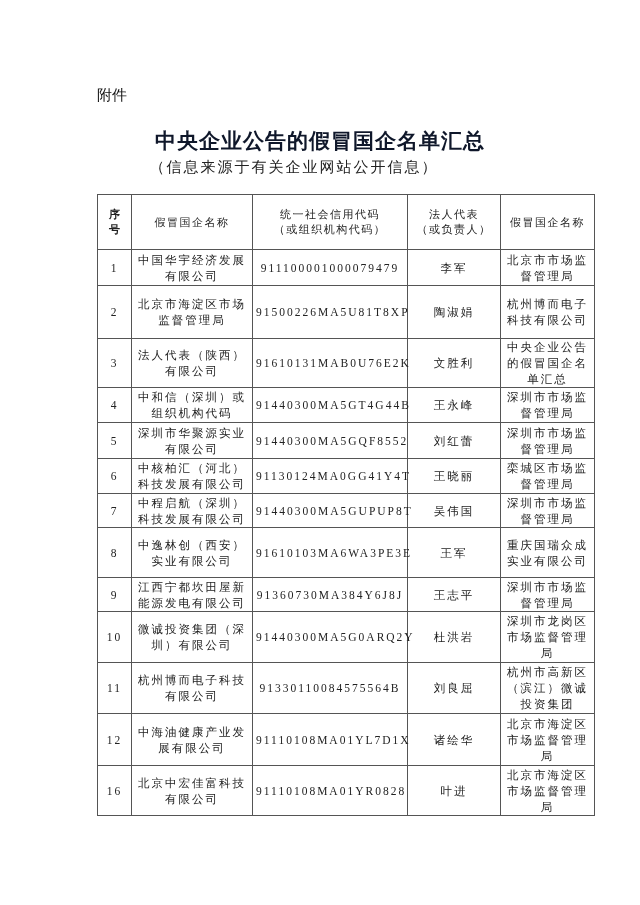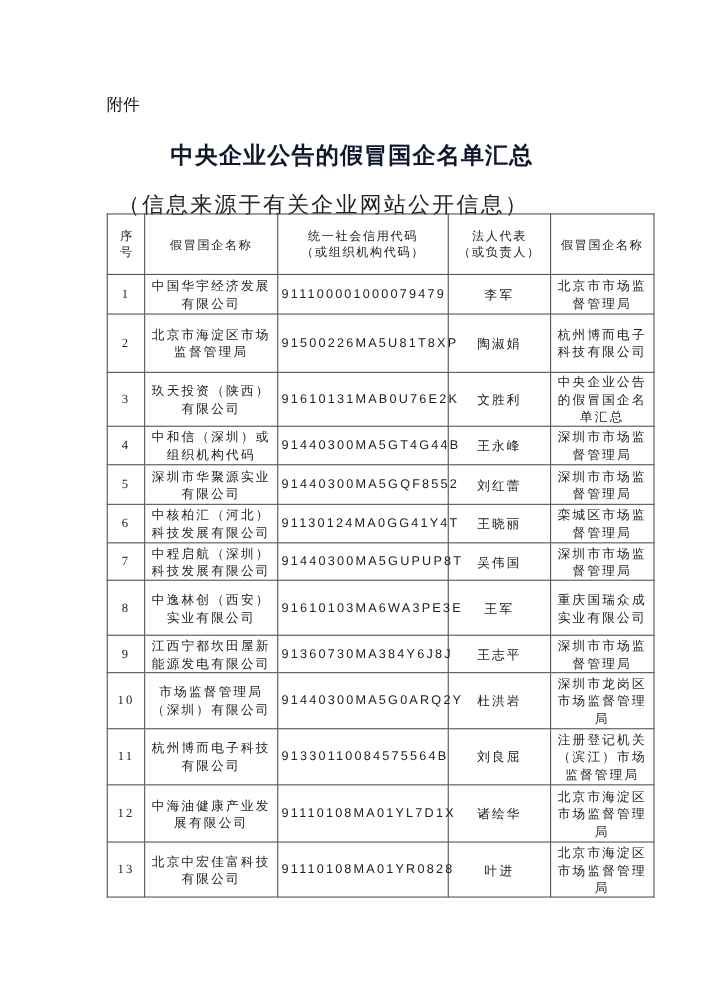--- a/index.html
+++ b/index.html
@@ -34,23 +34,23 @@
       font-family: "DejaVu Sans", "Liberation Sans", sans-serif;
       font-weight: bold;
       font-size: 21px;
       letter-spacing: 1px;
       color: #0f172a;
     }
     .doc-subtitle {
       position: absolute;
       left: 0;
       width: 588px;
-      top: 173px;
+      top: 158px;
       text-align: center;
-      font-size: 20px;
+      font-size: 15px;
       letter-spacing: 2px;
       color: #222;
     }
     table.list {
       position: absolute;
       left: 97px;
       top: 194px;
       width: 497px;
       border-collapse: collapse;
       table-layout: fixed;
@@ -66,21 +66,21 @@
       line-height: 16px;
       color: #222;
       letter-spacing: 2px;
     }
     table.list th {
       font-size: 11px;
       line-height: 15px;
       letter-spacing: 1.5px;
     }
     td.code {
-      font-family: Liberation Sans, sans-serif;
+      font-family: Liberation Serif, serif;
       font-size: 11.5px;
       letter-spacing: 0.6px;
     }
     td.seq {
       font-family: "Liberation Serif", "DejaVu Serif", serif;
       letter-spacing: 0;
     }
     col.c1 { width: 34px; }
     col.c2 { width: 121px; }
     col.c3 { width: 155px; }
@@ -97,21 +97,21 @@
 <table class="list">
   <colgroup>
     <col class="c1">
       <col class="c2">
       <col class="c3">
       <col class="c4">
       <col class="c5">
   </colgroup>
   <thead>
     <tr style="height:35px">
-      <th style="letter-spacing:0;padding:12px 8px;"><span>序号</span></th>
+      <th style="letter-spacing:0;padding:12px 8px;font-weight:bold;"><span>序号</span></th>
       <th>假冒国企名称</th>
       <th>
         <div>统一社会信用代码</div>
         <div>（或组织机构代码）</div>
       </th>
       <th>
         <div>法人代表</div>
         <div>（或负责人）</div>
       </th>
       <th>假冒国企名称</th>
@@ -127,21 +127,21 @@
   </tr>
       <tr style="height: 53px;">
     <td class="seq">2</td>
     <td>北京市海淀区市场监督管理局</td>
     <td class="code">91500226MA5U81T8XP</td>
     <td>陶淑娟</td>
     <td>杭州博而电子科技有限公司</td>
   </tr>
       <tr style="height: 47px;">
     <td class="seq">3</td>
-    <td>玖天投资（陕西）有限公司</td>
+    <td>法人代表（陕西）有限公司</td>
     <td class="code">91610131MAB0U76E2K</td>
     <td>文胜利</td>
     <td>中央企业公告的假冒国企名单汇总</td>
   </tr>
       <tr style="height: 35px;">
     <td class="seq">4</td>
     <td>中和信（深圳）或组织机构代码</td>
     <td class="code">91440300MA5GT4G44B</td>
     <td>王永峰</td>
     <td>深圳市市场监督管理局</td>
@@ -176,40 +176,40 @@
   </tr>
       <tr style="height: 34px;">
     <td class="seq">9</td>
     <td>江西宁都坎田屋新能源发电有限公司</td>
     <td class="code">91360730MA384Y6J8J</td>
     <td>王志平</td>
     <td>深圳市市场监督管理局</td>
   </tr>
       <tr style="height: 51px;">
     <td class="seq">10</td>
-    <td>市场监督管理局（深圳）有限公司</td>
+    <td>微诚投资集团（深圳）有限公司</td>
     <td class="code">91440300MA5G0ARQ2Y</td>
     <td>杜洪岩</td>
     <td>深圳市龙岗区市场监督管理局</td>
   </tr>
       <tr style="height: 51px;">
     <td class="seq">11</td>
     <td>杭州博而电子科技有限公司</td>
     <td class="code">91330110084575564B</td>
     <td>刘良屈</td>
-    <td>注册登记机关（滨江）市场监督管理局</td>
+    <td>杭州市高新区（滨江）微诚投资集团</td>
   </tr>
       <tr style="height: 52px;">
     <td class="seq">12</td>
     <td>中海油健康产业发展有限公司</td>
     <td class="code">91110108MA01YL7D1X</td>
     <td>诸绘华</td>
     <td>北京市海淀区市场监督管理局</td>
   </tr>
       <tr style="height: 50px;">
-    <td class="seq">13</td>
+    <td class="seq">16</td>
     <td>北京中宏佳富科技有限公司</td>
     <td class="code">91110108MA01YR0828</td>
     <td>叶进</td>
     <td>北京市海淀区市场监督管理局</td>
   </tr>
     </tbody>
 </table>
 
 </body></html>

